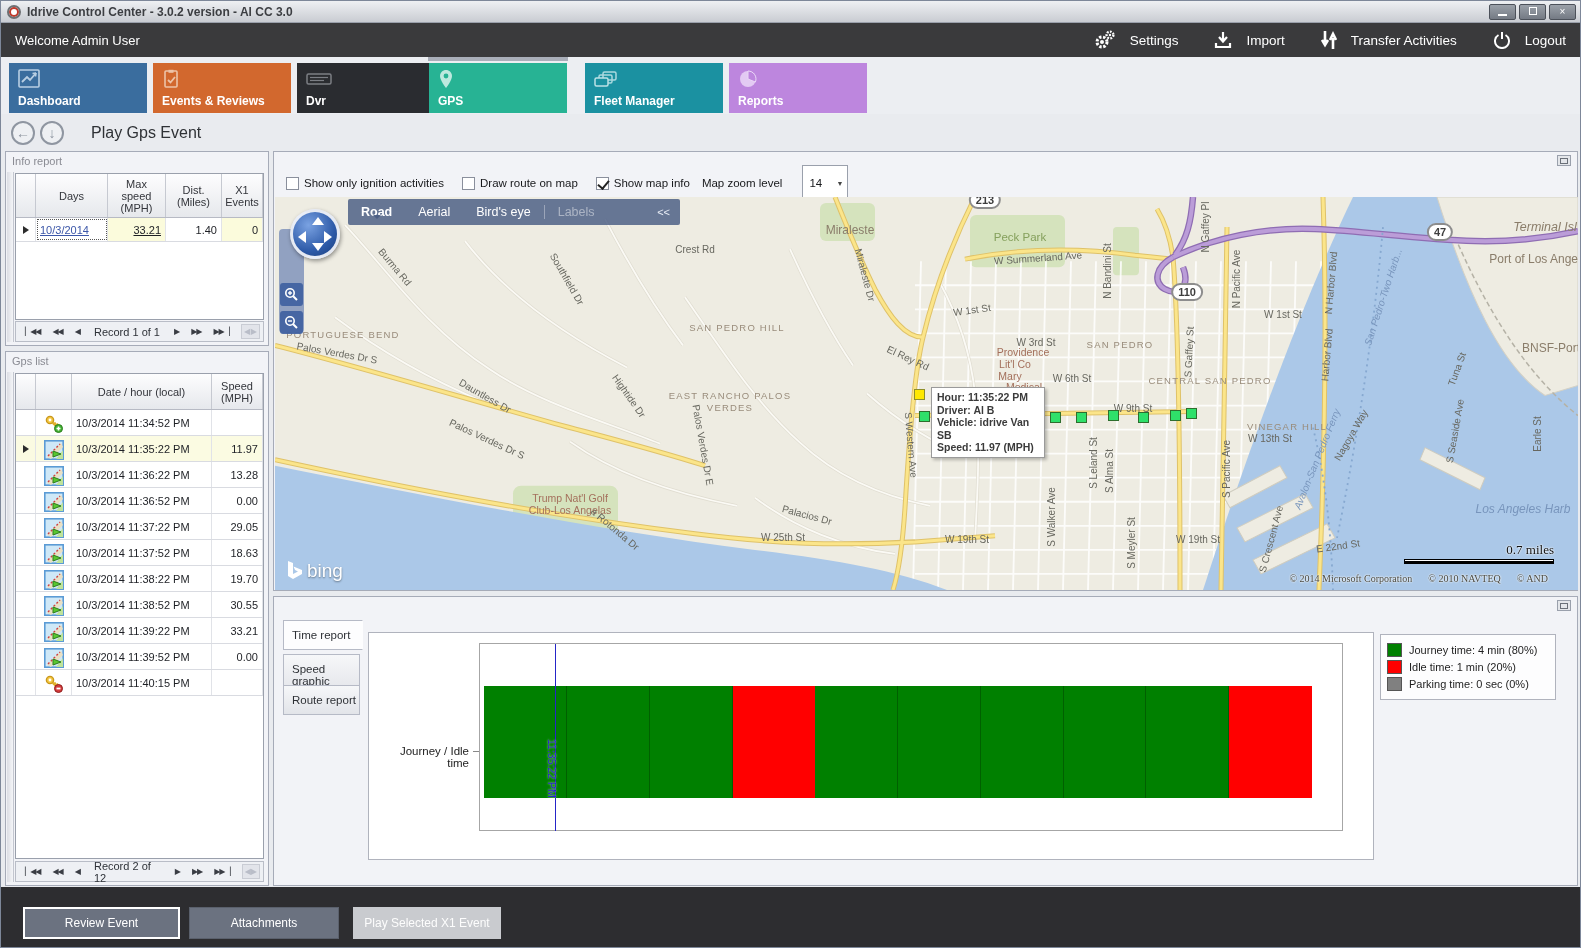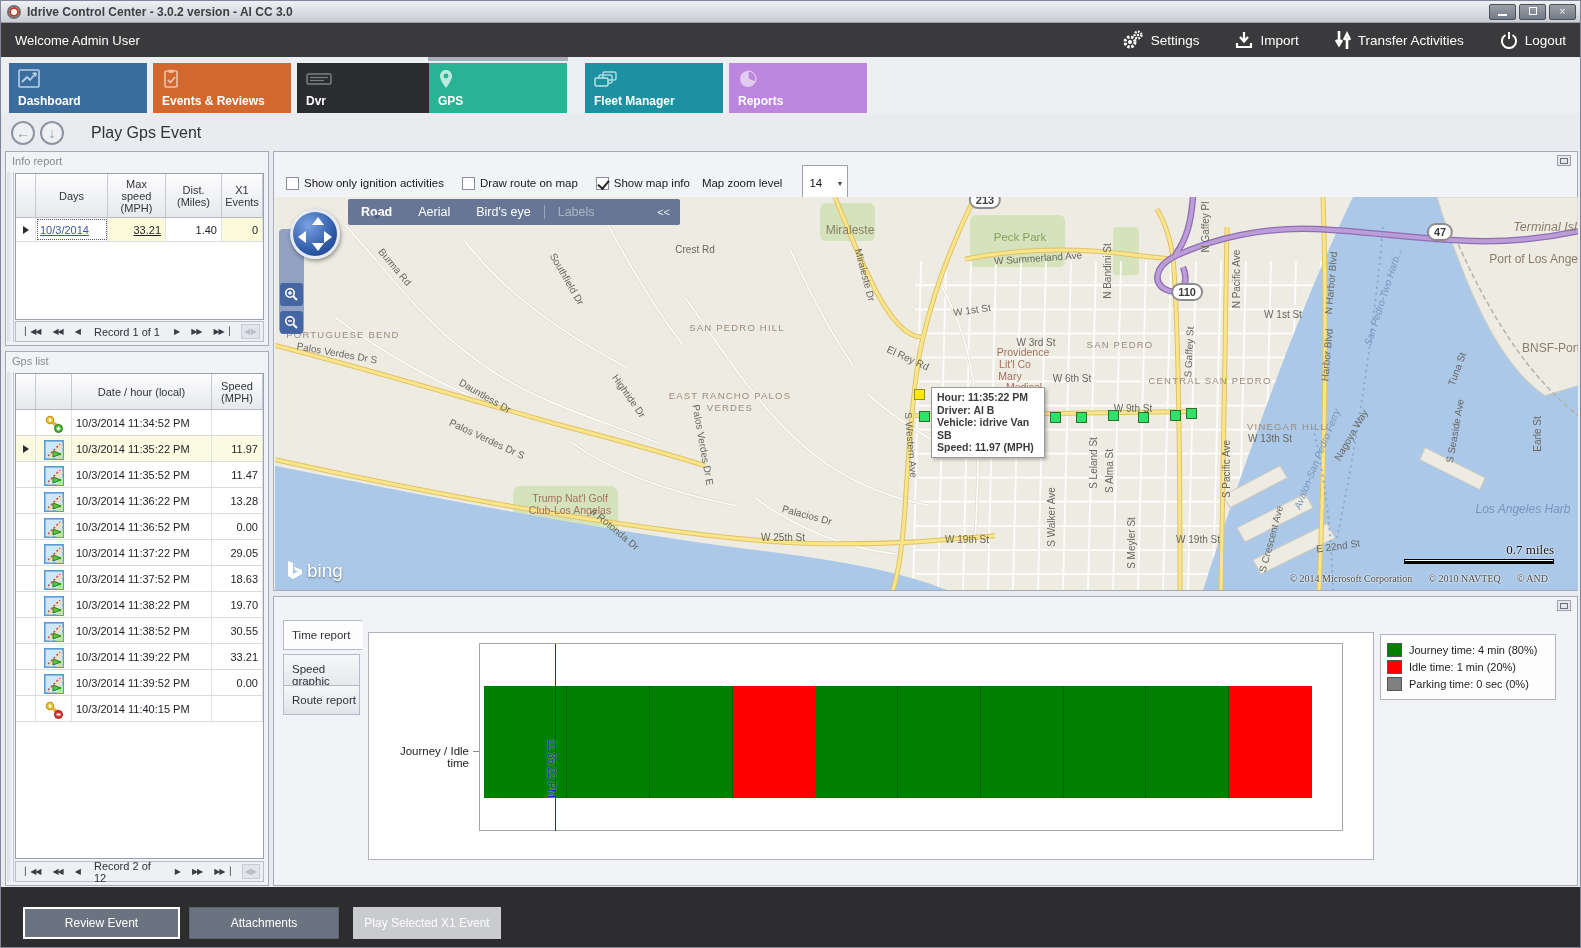--- a/index.html
+++ b/index.html
@@ -14,21 +14,21 @@
   .title-text { font-size:12px; font-weight:bold; color:#3c3e42; }
   .win-btns { margin-left:auto; display:flex; gap:3px; }
   .win-btn { width:27px; height:16px; background:linear-gradient(#9ba1a9,#747a84); border:1px solid #4c515a; border-radius:2px; color:#fff; font-size:10px; line-height:14px; text-align:center; }
   .win-btn .mini { display:block; width:9px; border-bottom:2px solid #fff; margin:9px auto 0; }
   .win-btn .maxi { display:block; width:8px; height:8px; border:1.5px solid #fff; margin:2.5px auto 0; }
 
   
   .topbar { position:absolute; left:0; top:22px; width:100%; height:34px; background:#3a3a3c; display:flex; align-items:center; padding:0 14px; }
   .welcome { color:#fff; font-size:13px; }
   .tb-right { margin-left:auto; display:flex; align-items:center; gap:36px; }
-  .tb-item { display:flex; align-items:center; gap:7px; color:#fff; font-size:13.5px; cursor:pointer; }
+  .tb-item { display:flex; align-items:center; gap:14px; color:#fff; font-size:13.5px; cursor:pointer; }
   .tb-item svg { display:block; }
 
   
   .navbar { position:absolute; left:0; top:56px; width:100%; height:57px; background:#eceef2; }
   .mod-tab { position:absolute; top:6px; width:138px; height:50px; color:#fff; cursor:pointer; }
   .mod-tab .mt-ico { position:absolute; left:9px; top:6px; opacity:.85; }
   .mod-tab .mt-label { position:absolute; left:9px; bottom:5px; font-size:12px; font-weight:bold; }
   .mod-tab.active::before { content:""; position:absolute; left:-1px; right:-1px; top:-6px; height:4px; background:#a9aeb9; }
 
   
@@ -320,34 +320,20 @@
               <svg class="gps-ico" viewBox="0 0 20 20">
                 <rect x="0.8" y="0.8" width="18.4" height="18.4" fill="#cfe8f7" stroke="#5b9bd5" stroke-width="1.6"></rect>
                 <path d="M3 17 L17 3 L19 7 L7 19 Z" fill="#e9e0c4"></path>
                 <path d="M12 19 L19 10 L19 19 Z" fill="#bfe39a"></path>
                 <line x1="4" y1="16" x2="16" y2="4" stroke="#d04040" stroke-width="1.4" stroke-dasharray="2,2"></line>
                 <path d="M9 11 L17 14 L9 17 Z" fill="#58c830" stroke="#2e7d1e" stroke-width="1"></path>
               </svg>
             </div>
             <div class="cell" style="width: 140px;">10/3/2014 11:35:22 PM</div>
             <div class="cell num" style="flex: 1 1 0%;">11.97</div>
-          </div>
-          <div class="g-row" style="height: 26px;">
-            <div class="cell" style="width: 20px;"></div>
-            <div class="cell" style="width: 36px;">
-              <svg class="gps-ico" viewBox="0 0 20 20">
-                <rect x="0.8" y="0.8" width="18.4" height="18.4" fill="#cfe8f7" stroke="#5b9bd5" stroke-width="1.6"></rect>
-                <path d="M3 17 L17 3 L19 7 L7 19 Z" fill="#e9e0c4"></path>
-                <path d="M12 19 L19 10 L19 19 Z" fill="#bfe39a"></path>
-                <line x1="4" y1="16" x2="16" y2="4" stroke="#d04040" stroke-width="1.4" stroke-dasharray="2,2"></line>
-                <path d="M9 11 L17 14 L9 17 Z" fill="#58c830" stroke="#2e7d1e" stroke-width="1"></path>
-              </svg>
-            </div>
-            <div class="cell" style="width: 140px;">10/3/2014 11:35:52 PM</div>
-            <div class="cell num" style="flex: 1 1 0%;">11.47</div>
           </div>
           <div class="g-row" style="height: 26px;">
             <div class="cell" style="width: 20px;"></div>
             <div class="cell" style="width: 36px;">
               <svg class="gps-ico" viewBox="0 0 20 20">
                 <rect x="0.8" y="0.8" width="18.4" height="18.4" fill="#cfe8f7" stroke="#5b9bd5" stroke-width="1.6"></rect>
                 <path d="M3 17 L17 3 L19 7 L7 19 Z" fill="#e9e0c4"></path>
                 <path d="M12 19 L19 10 L19 19 Z" fill="#bfe39a"></path>
                 <line x1="4" y1="16" x2="16" y2="4" stroke="#d04040" stroke-width="1.4" stroke-dasharray="2,2"></line>
                 <path d="M9 11 L17 14 L9 17 Z" fill="#58c830" stroke="#2e7d1e" stroke-width="1"></path>

